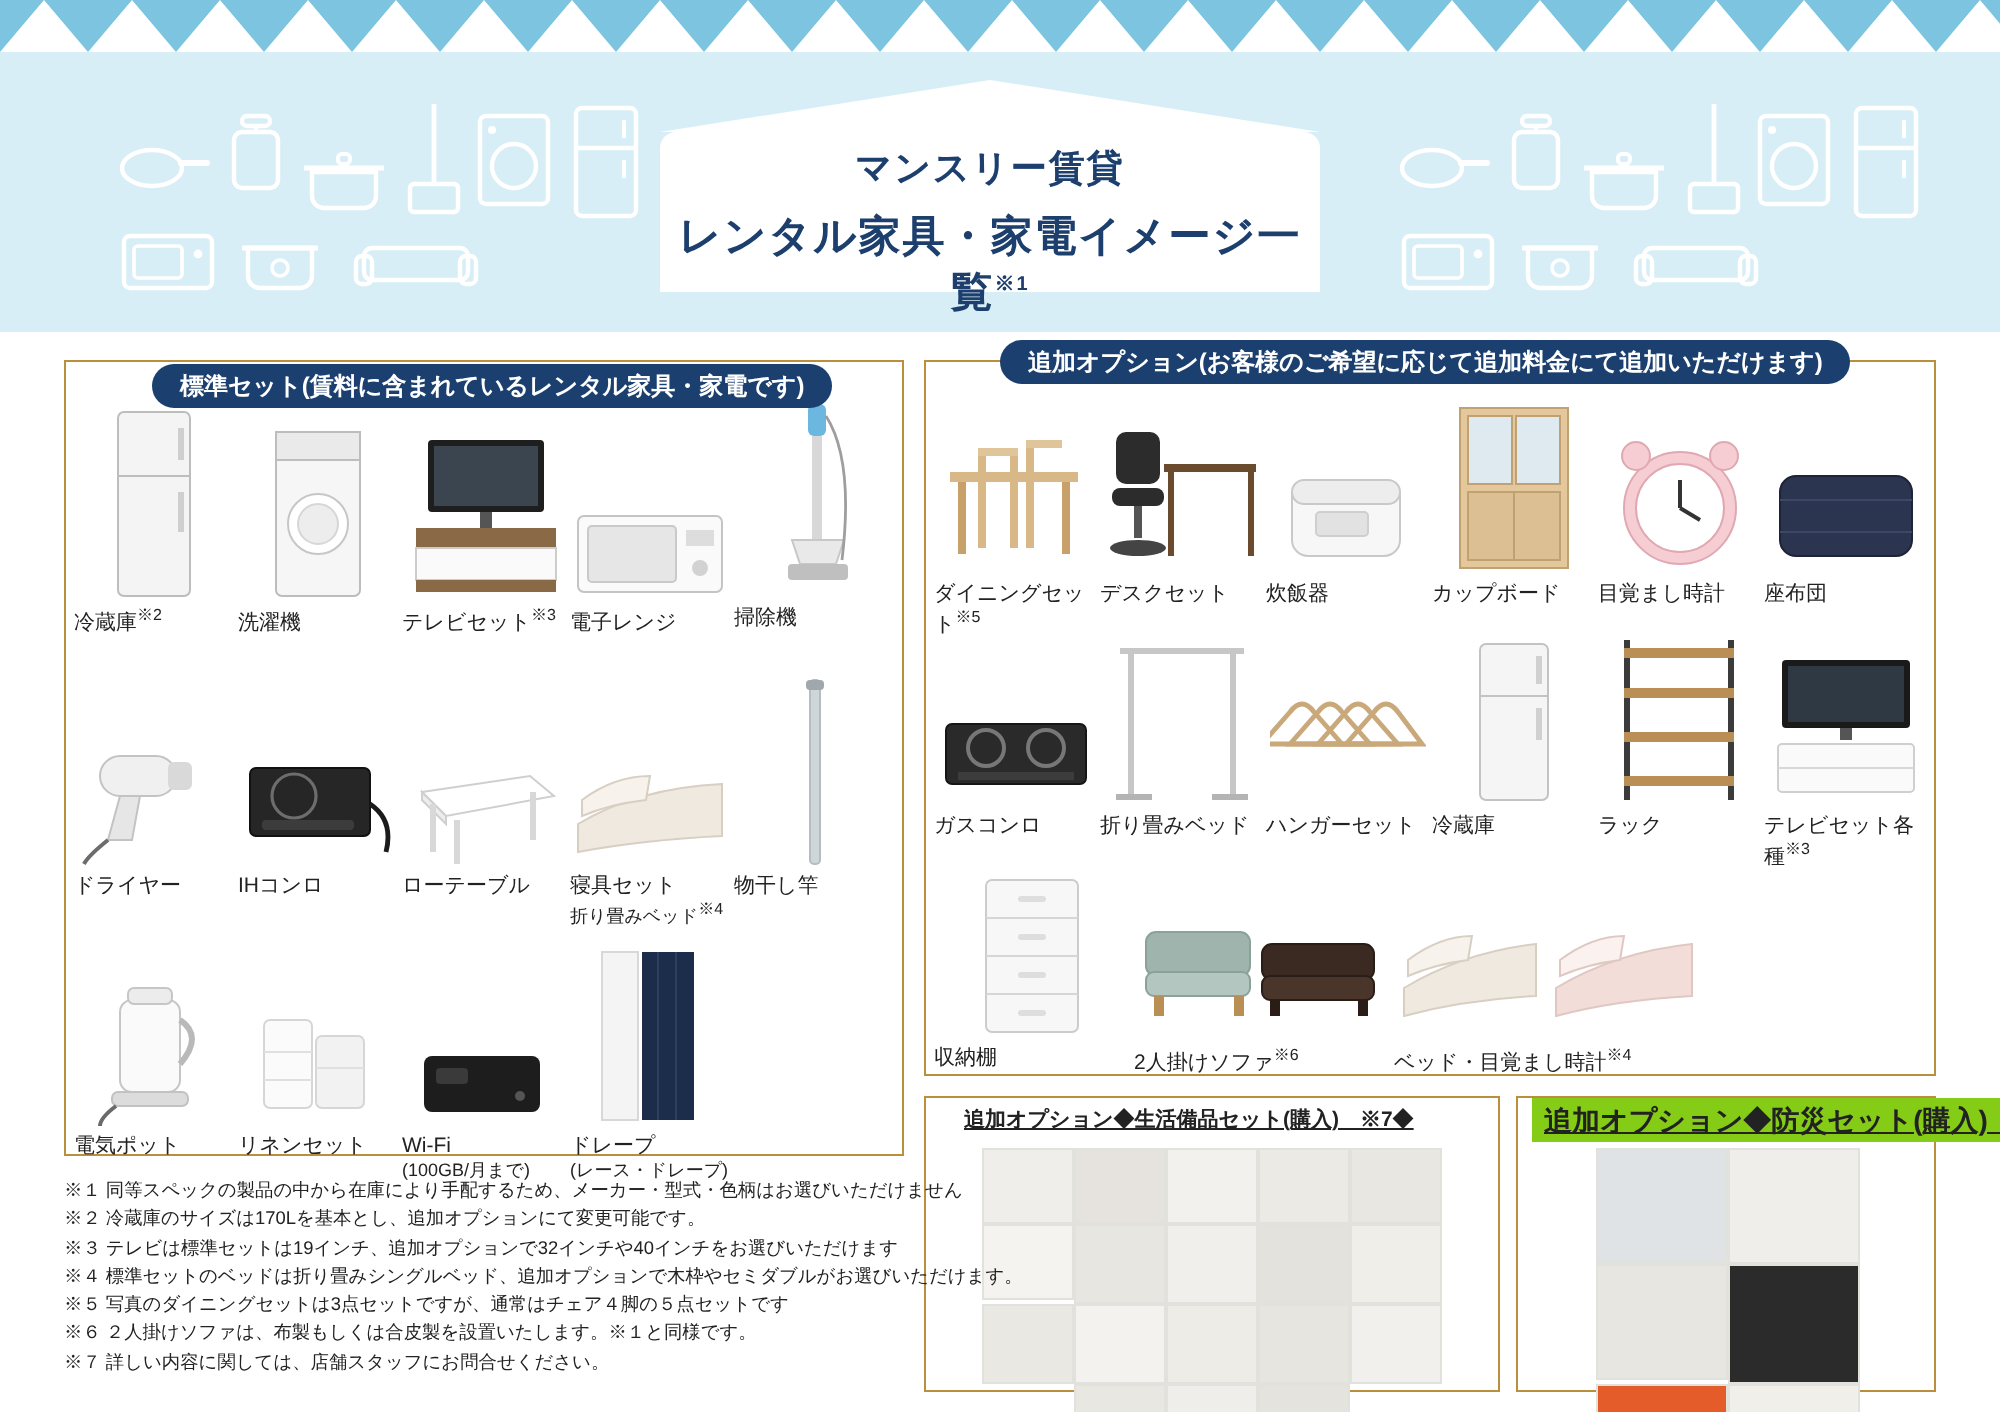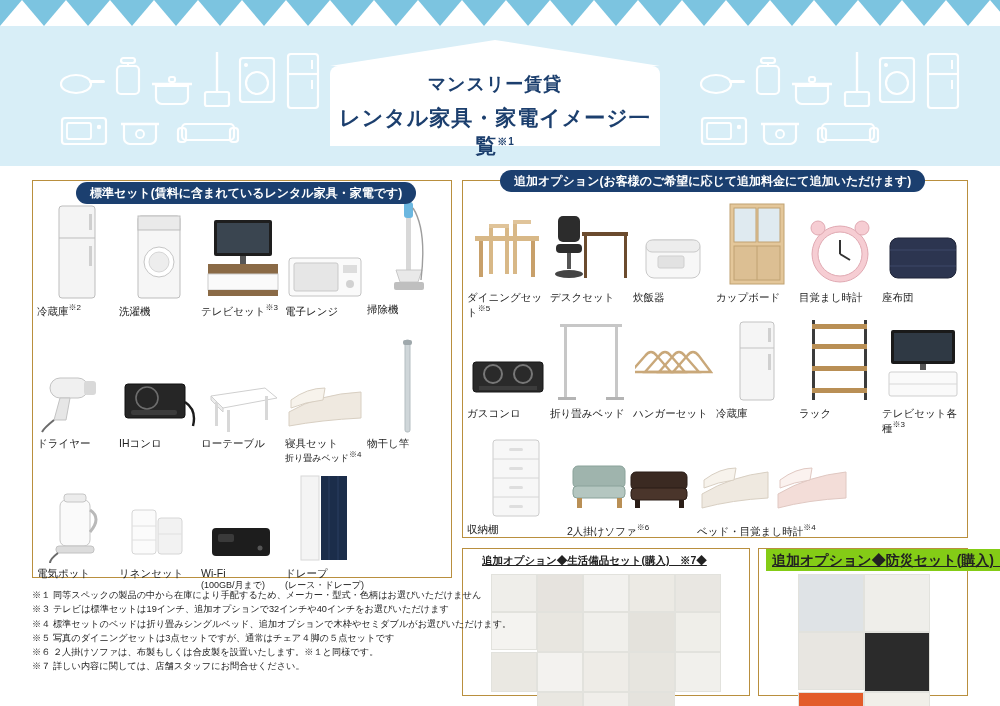--- a/index.html
+++ b/index.html
@@ -673,20 +673,21 @@
     <div class="ph" style="width:64px;height:56px;background:#dfe3e6;"></div>
     <div class="ph" style="width:64px;height:56px;background:#efeeea;"></div>
     <div class="ph" style="width:64px;height:56px;background:#e8e6e1;"></div>
     <div class="ph" style="width:64px;height:58px;background:#2b2b2b;"></div>
     <div class="ph" style="width:64px;height:58px;background:#e35c2a;"></div>
     <div class="ph" style="width:64px;height:58px;background:#f1efe9;"></div>
   </div>
 
   <div class="notes">
     <div>※１ 同等スペックの製品の中から在庫により手配するため、メーカー・型式・色柄はお選びいただけません</div>
+    <div>※２ 冷蔵庫のサイズは170Lを基本とし、追加オプションにて変更可能です。</div>
     <div>※３ テレビは標準セットは19インチ、追加オプションで32インチや40インチをお選びいただけます</div>
     <div>※４ 標準セットのベッドは折り畳みシングルベッド、追加オプションで木枠やセミダブルがお選びいただけます。</div>
     <div>※５ 写真のダイニングセットは3点セットですが、通常はチェア４脚の５点セットです</div>
     <div>※６ ２人掛けソファは、布製もしくは合皮製を設置いたします。※１と同様です。</div>
     <div>※７ 詳しい内容に関しては、店舗スタッフにお問合せください。</div>
   </div>
 
 </div>
 
 </body></html>

